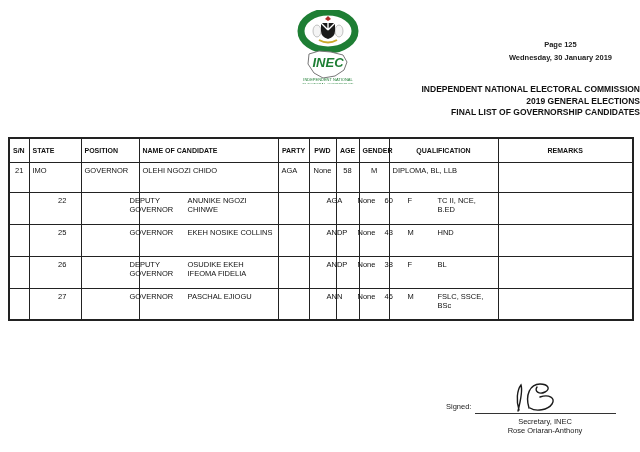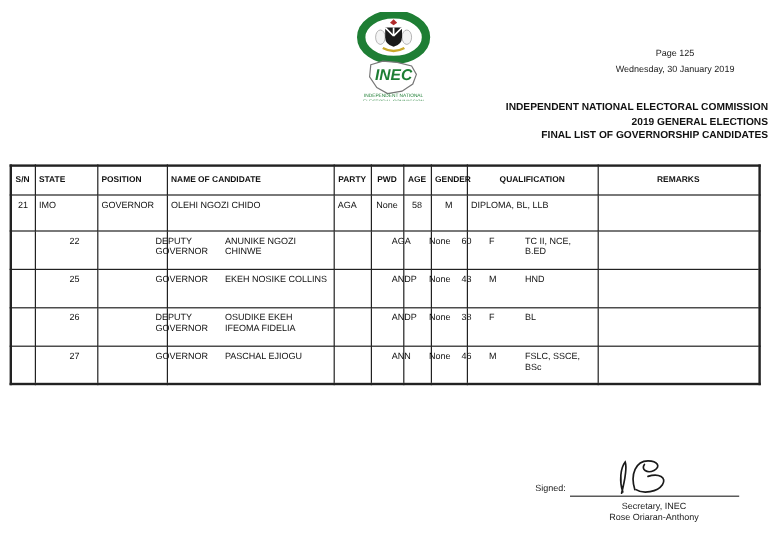--- a/index.html
+++ b/index.html
@@ -1,20 +1,20 @@
 <!DOCTYPE html>
 <html><head>
 <meta charset="utf-8">
 <style>
   * { margin:0; padding:0; box-sizing:border-box; }
   html,body { width:640px; height:452px; background:#ffffff; overflow:hidden; }
   body { font-family:"Liberation Sans", sans-serif; color:#1a1a1a; position:relative; }
 
   
-  .page-meta { position:absolute; top:38px; right:28px; text-align:center; font-size:7.5px; color:#222; line-height:13px; }
+  .page-meta { position:absolute; top:38px; right:28px; text-align:center; font-size:7.5px; color:#222; line-height:13px;font-weight:bold; }
 
   
   .logo-wrap { position:absolute; top:10px; left:0; right:0; display:flex; justify-content:center;margin-left:16px; }
   .logo-svg { display:block; }
 
   
   .titles { position:absolute; top:84px; left:0; right:0; text-align:right; font-weight:bold; font-size:8.5px; line-height:11px; color:#111; }
   .titles div { margin-bottom:0.5px; }
 
   

